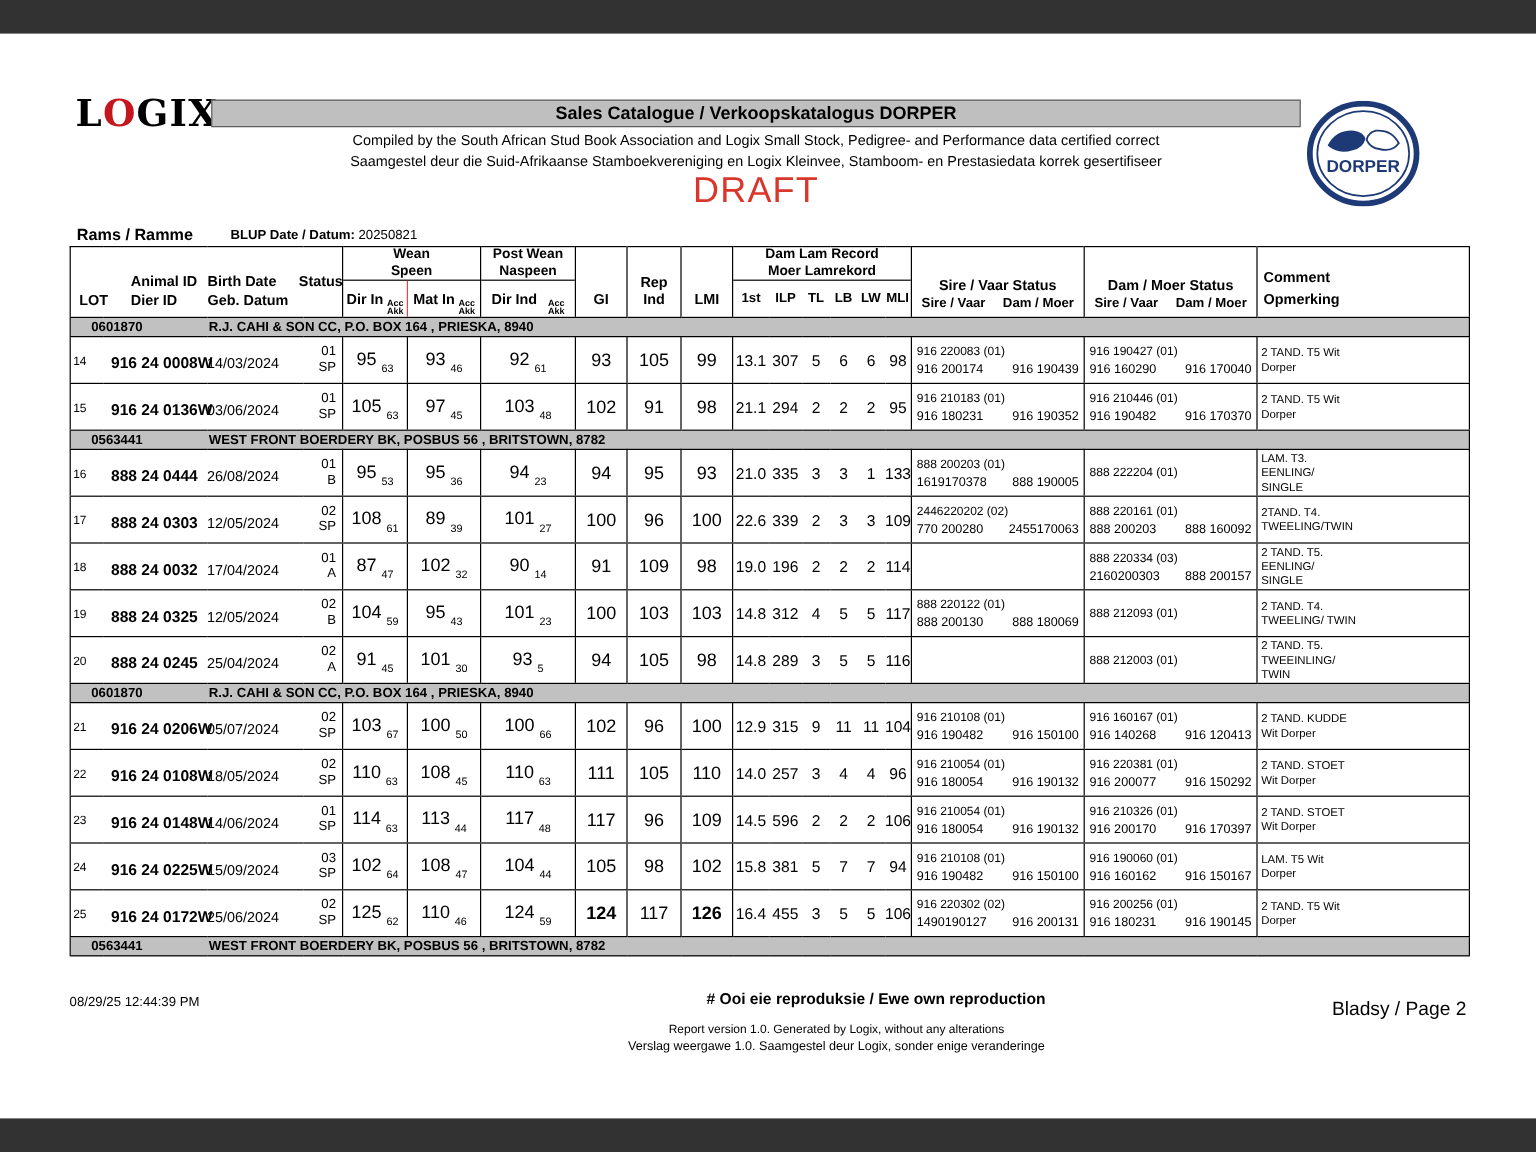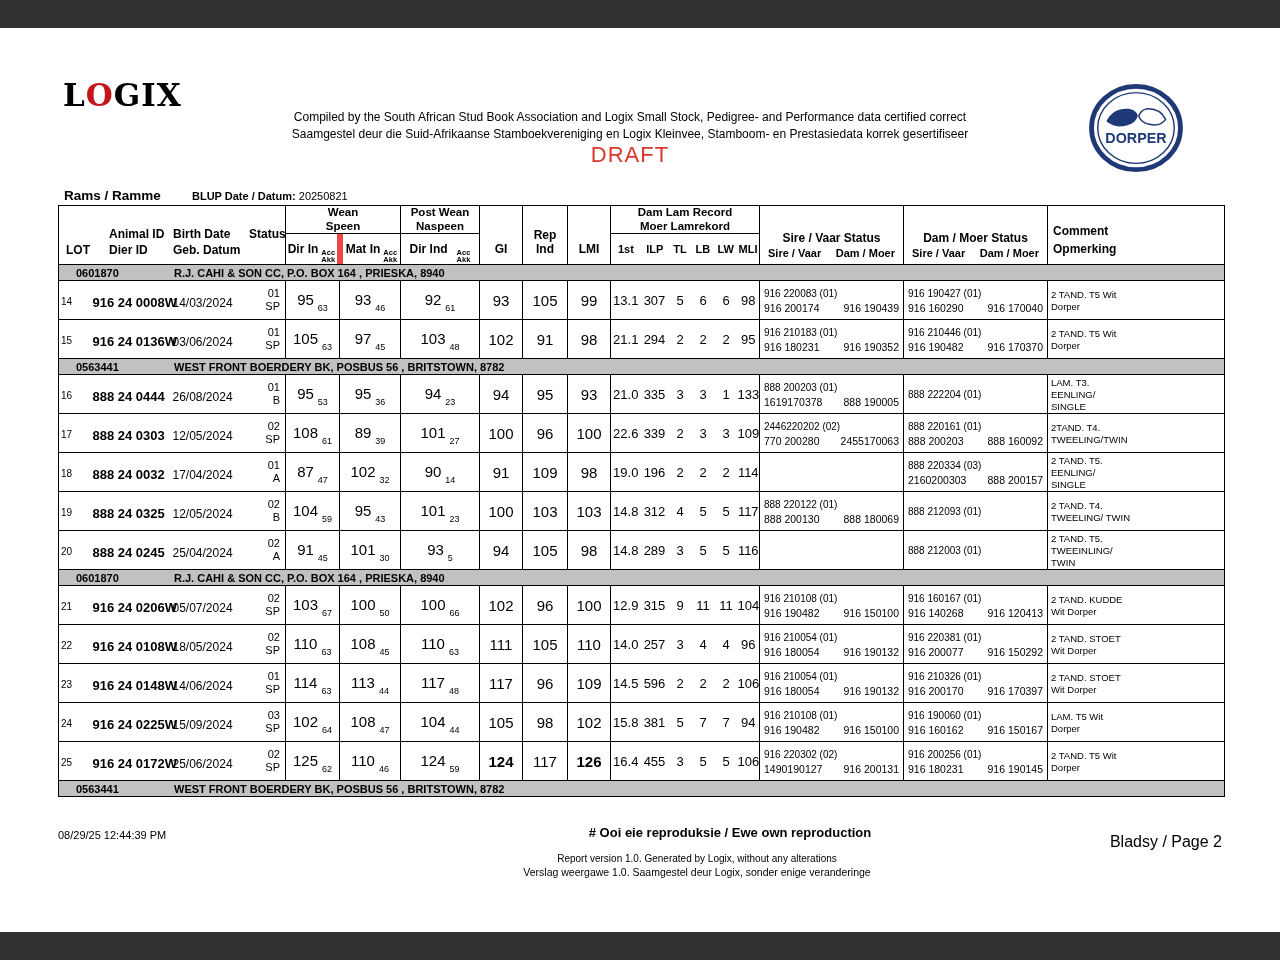--- a/index.html
+++ b/index.html
@@ -8,21 +8,21 @@
   .bar.top{top:0;height:28px;}
   .bar.bottom{top:932px;height:28px;}
 
   
   .logix-logo{position:absolute;left:63px;top:80px;font-family:"DejaVu Serif",serif;font-weight:bold;font-size:31px;line-height:1;letter-spacing:1px;}
   .lg-o{color:#c4161c;}
   .title-bar{position:absolute;left:176px;top:83px;width:908px;height:23px;background:#bfbfbf;border:1px solid #5f5f5f;box-sizing:border-box;text-align:center;font-weight:bold;font-size:15px;line-height:21px;}
   .sub{position:absolute;left:176px;width:908px;text-align:center;font-size:12px;}
   .sub1{top:110px;}
   .sub2{top:127px;}
-  .draft{position:absolute;left:176px;top:142px;width:908px;text-align:center;font-size:22px;color:#da372c;letter-spacing:1px;}
+  .draft{position:absolute;left:176px;top:142px;width:908px;text-align:center;font-size:30px;color:#da372c;letter-spacing:1px;}
   .dorper-logo{position:absolute;left:1088px;top:84px;width:96px;height:88px;}
 
   .rams{position:absolute;left:64px;top:188px;font-size:13.5px;font-weight:bold;}
   .blup{position:absolute;left:192px;top:190px;font-size:11px;}
   .blup b{font-weight:bold;}
 
   
   table.cat{position:absolute;left:58px;top:205px;width:1166px;border-collapse:collapse;table-layout:fixed;border:1px solid #000;}
   .cat td{padding:0;border-bottom:1px solid #000;box-sizing:border-box;vertical-align:middle;}
   .bl{border-left:1px solid #000;}
@@ -35,21 +35,21 @@
   .hl.lot{left:7px;top:37px;}
   .hl.an1{left:50px;top:21px;}
   .hl.an2{left:50px;top:37px;}
   .hl.bd1{left:114px;top:21px;}
   .hl.bd2{left:114px;top:37px;}
   .hl.st{left:190px;top:21px;}
   .hd-top{height:27px;border-bottom:1px solid #000;display:flex;flex-direction:column;justify-content:center;align-items:center;font-weight:bold;font-size:11.5px;line-height:1.15;}
   .hd-bot{height:30px;display:flex;align-items:center;}
   .hd-bot .half{display:flex;align-items:center;justify-content:center;height:100%;}
   .hd-bot .w1{width:47%;}
-  .hd-bot .w2{width:53%;border-left:6px solid #ef4444;}
+  .hd-bot .w2{width:53%;border-left:1px solid #ef4444;}
   .hd-bot .full{width:100%;}
   .hlbl{font-weight:bold;font-size:12px;}
   .accstack{display:inline-flex;flex-direction:column;margin-left:3px;font-size:7.5px;font-weight:bold;line-height:7.5px;margin-top:14px;}
   .accstack i{font-style:normal;}
   .accstack.gap{margin-left:9px;}
   .h-bottom{vertical-align:bottom !important;text-align:center;}
   .h-bottom span{display:block;font-weight:bold;font-size:12px;line-height:1.15;}
   .h-bottom{padding-bottom:7px !important;}
   .hd-bot.dl{padding:0;}
   .dlh{display:inline-block;text-align:center;font-weight:bold;font-size:11px;}
@@ -93,20 +93,21 @@
 </style>
 </head>
 <body>
 
 <div class="page">
   <div class="bar top"></div>
   <div class="bar bottom"></div>
 
   <div class="logix-logo"><span>L</span><span class="lg-o">O</span><span>GIX</span></div>
 
+  <div class="title-bar"><span>Sales Catalogue / Verkoopskatalogus DORPER</span></div>
   <div class="sub sub1">Compiled by the South African Stud Book Association and Logix Small Stock, Pedigree- and Performance data certified correct</div>
   <div class="sub sub2">Saamgestel deur die Suid-Afrikaanse Stamboekvereniging en Logix Kleinvee, Stamboom- en Prestasiedata korrek gesertifiseer</div>
   <div class="draft">DRAFT</div>
 
   <svg class="dorper-logo" viewBox="0 0 100 92">
     <ellipse cx="50" cy="46" rx="46.5" ry="43.5" fill="#ffffff" stroke="#1e3a76" stroke-width="5"></ellipse>
     <ellipse cx="50" cy="46" rx="40" ry="37" fill="none" stroke="#1e3a76" stroke-width="1.5"></ellipse>
     <path d="M19 39 q7 -14 23 -13 q8 1 10 7 q-2 8 -11 10 q-13 4 -22 -4 z" fill="#1e3a76"></path>
     <path d="M81 37 q-6 -12 -20 -11 q-7 2 -8 8 q3 7 11 8 q11 3 17 -5 z" fill="#ffffff" stroke="#1e3a76" stroke-width="1.6"></path>
     <text x="50" y="62" text-anchor="middle" font-family="Liberation Sans, sans-serif" font-weight="bold" font-size="15" fill="#1e3a76">DORPER</text>

